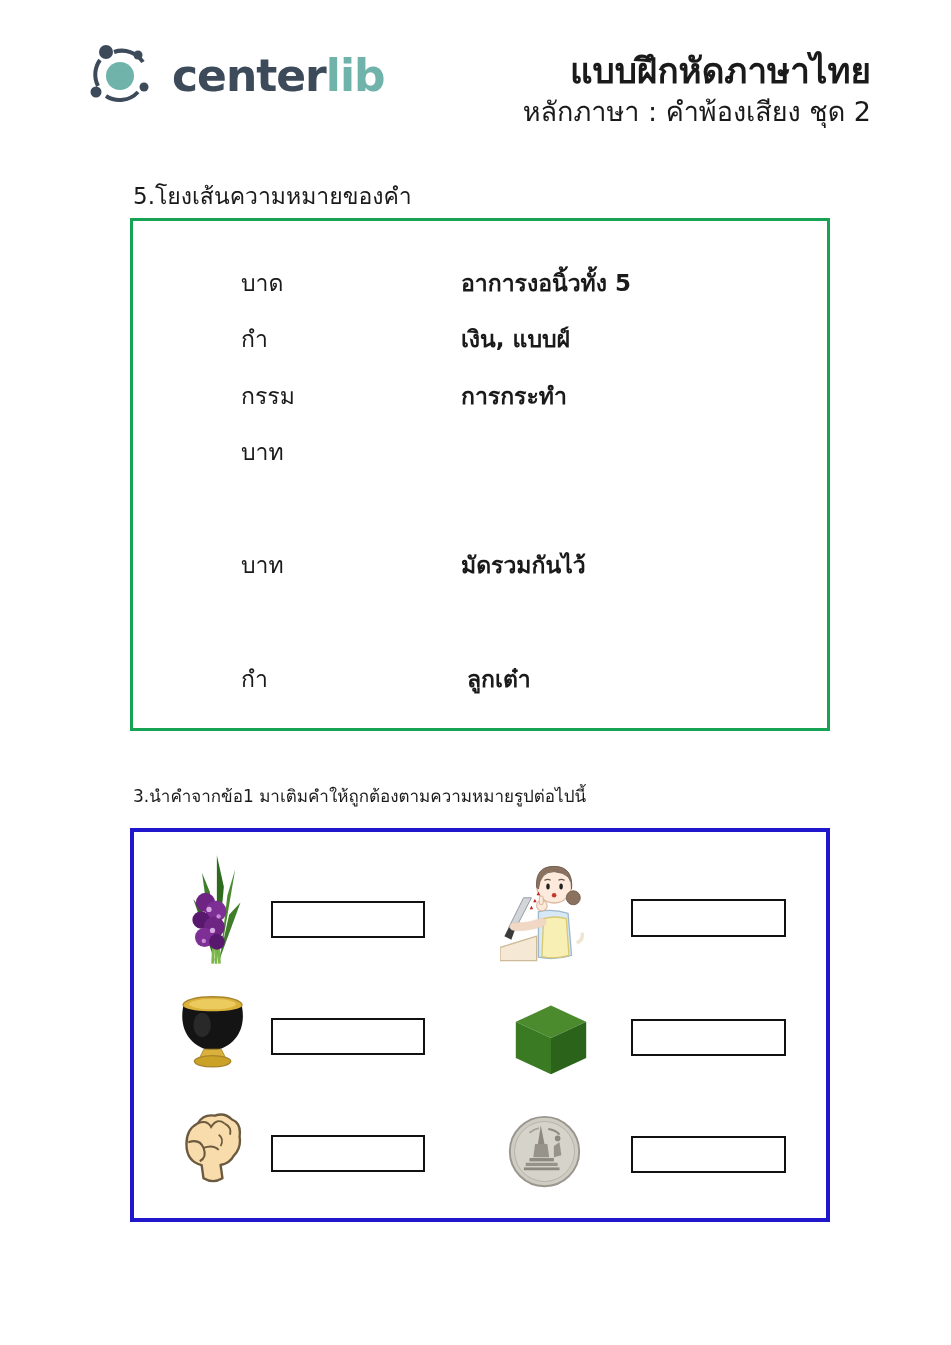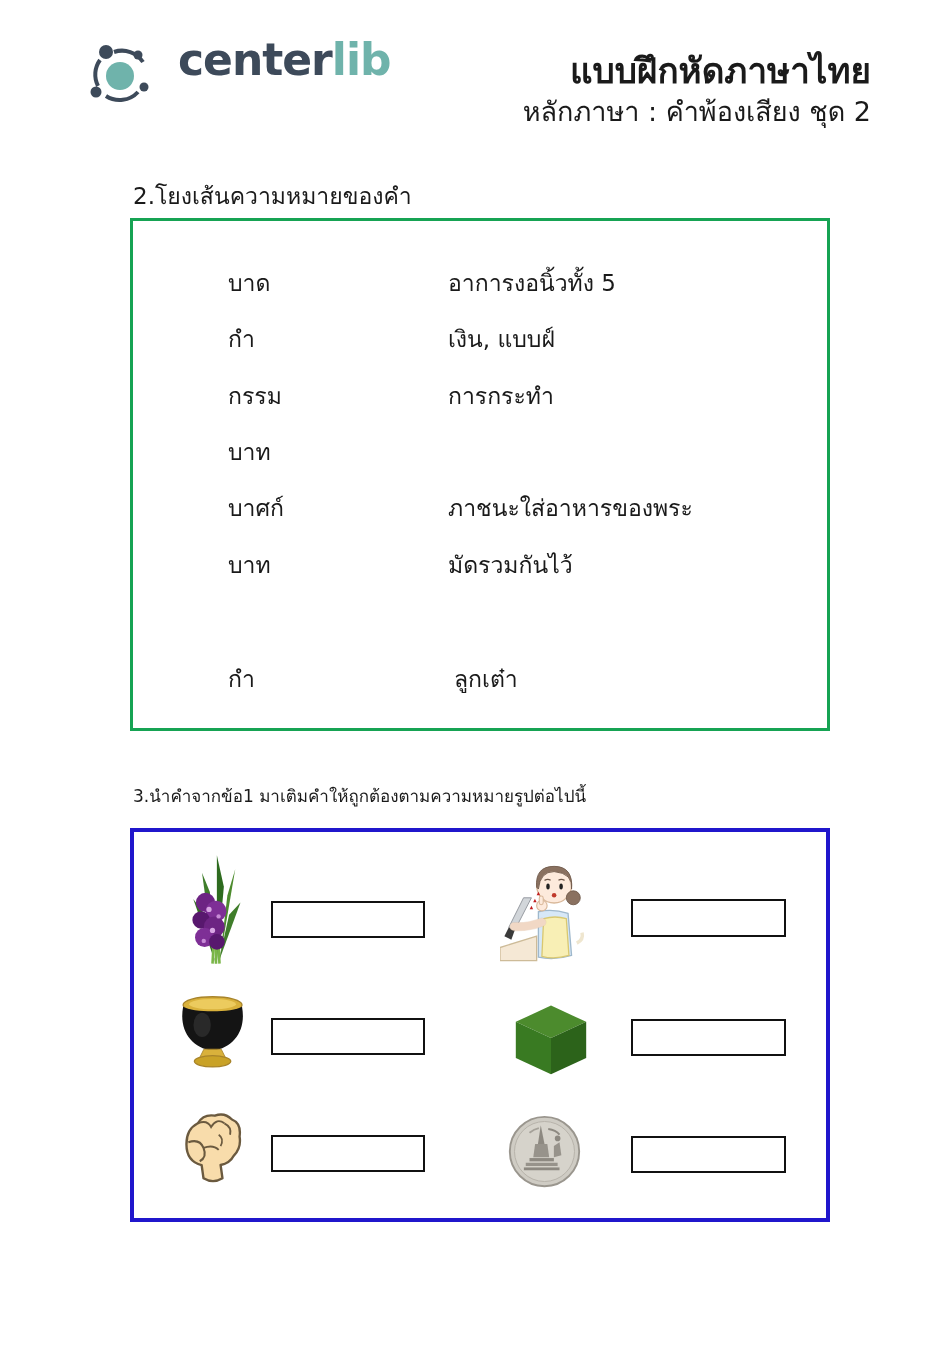--- a/index.html
+++ b/index.html
@@ -2,37 +2,37 @@
 <html><head>
 <meta charset="utf-8">
 <style>
   html,body{margin:0;padding:0;background:#ffffff;}
   body{width:951px;height:1345px;position:relative;overflow:hidden;
        font-family:"DejaVu Sans","Liberation Sans",sans-serif;color:#1a1a1a;}
   .abs{position:absolute;}
 
   
   .logo-wrap{left:86px;top:38px;width:300px;height:100px;}
-  .logo-row{display:flex;gap:20px;}
+  .logo-row{display:flex;align-items:center;gap:14px;}
   .brand{font-size:44px;font-weight:bold;letter-spacing:-1px;line-height:1;}
   .brand .c1{color:#3d4a5a;}
   .brand .c2{color:#6fb3ab;}
   .tagline{margin-top:6px;font-size:14.5px;font-weight:bold;color:#3d4a5a;}
 
   .title-block{right:80px;top:50px;text-align:right;}
   .main-title{font-size:35px;font-weight:bold;line-height:1.25;}
   .sub-title{font-size:27px;line-height:1.3;}
 
   
   .sec2-heading{left:133px;top:178px;font-size:23px;}
   .green-box{left:130px;top:218px;width:694px;height:507px;
              border:3px solid #16a353;background:#ffffff;}
-  .match-row{position:absolute;left:0;width:100%;height:32px;padding-left:12px;}
+  .match-row{position:absolute;left:13px;width:100%;height:32px;padding-left:12px;}
   .match-word{position:absolute;left:95px;font-size:23px;}
-  .match-meaning{position:absolute;left:315px;font-size:23px;}
+  .match-meaning{position:absolute;left:315px;font-size:23px;font-weight:bold;}
 
   
   .sec3-heading{left:133px;top:782px;font-size:17px;}
   .blue-box{left:130px;top:828px;width:692px;height:386px;
             border:4px solid #2016cc;background:#ffffff;}
   .answer-box{position:absolute;width:150px;height:33px;background:#ffffff;
               border:2px solid #111111;}
   .pic{position:absolute;}
   .pic svg{display:block;}
 </style>
@@ -55,41 +55,37 @@
     </span>
     <span class="brand"><span class="c1">center</span><span class="c2">lib</span></span>
   </div>
 </div>
 
 <div class="abs title-block">
   <div class="main-title">แบบฝึกหัดภาษาไทย</div>
   <div class="sub-title">หลักภาษา : คำพ้องเสียง ชุด 2</div>
 </div>
 
-<div class="abs sec2-heading">2.โยงเส้นความหมายของคำ</div>
+<div class="abs sec2-heading">5.โยงเส้นความหมายของคำ</div>
 
 <div class="abs green-box">
   <div class="match-row" style="top:44px">
     <span class="match-word">บาด</span>
     <span class="match-meaning">อาการงอนิ้วทั้ง 5</span>
   </div>
   <div class="match-row" style="top:100px">
     <span class="match-word">กำ</span>
     <span class="match-meaning">เงิน, แบบฝ์</span>
   </div>
   <div class="match-row" style="top:157px">
     <span class="match-word">กรรม</span>
     <span class="match-meaning">การกระทำ</span>
   </div>
   <div class="match-row" style="top:213px">
     <span class="match-word">บาท</span>
-  </div>
-  <div class="match-row" style="top:269px">
-    <span class="match-word">บาศก์</span>
-    <span class="match-meaning">ภาชนะใส่อาหารของพระ</span>
   </div>
   <div class="match-row" style="top:326px">
     <span class="match-word">บาท</span>
     <span class="match-meaning">มัดรวมกันไว้</span>
   </div>
   <div class="match-row" style="top:440px">
     <span class="match-word">กำ</span>
     <span class="match-meaning" style="left:321px">ลูกเต๋า</span>
   </div>
 </div>

